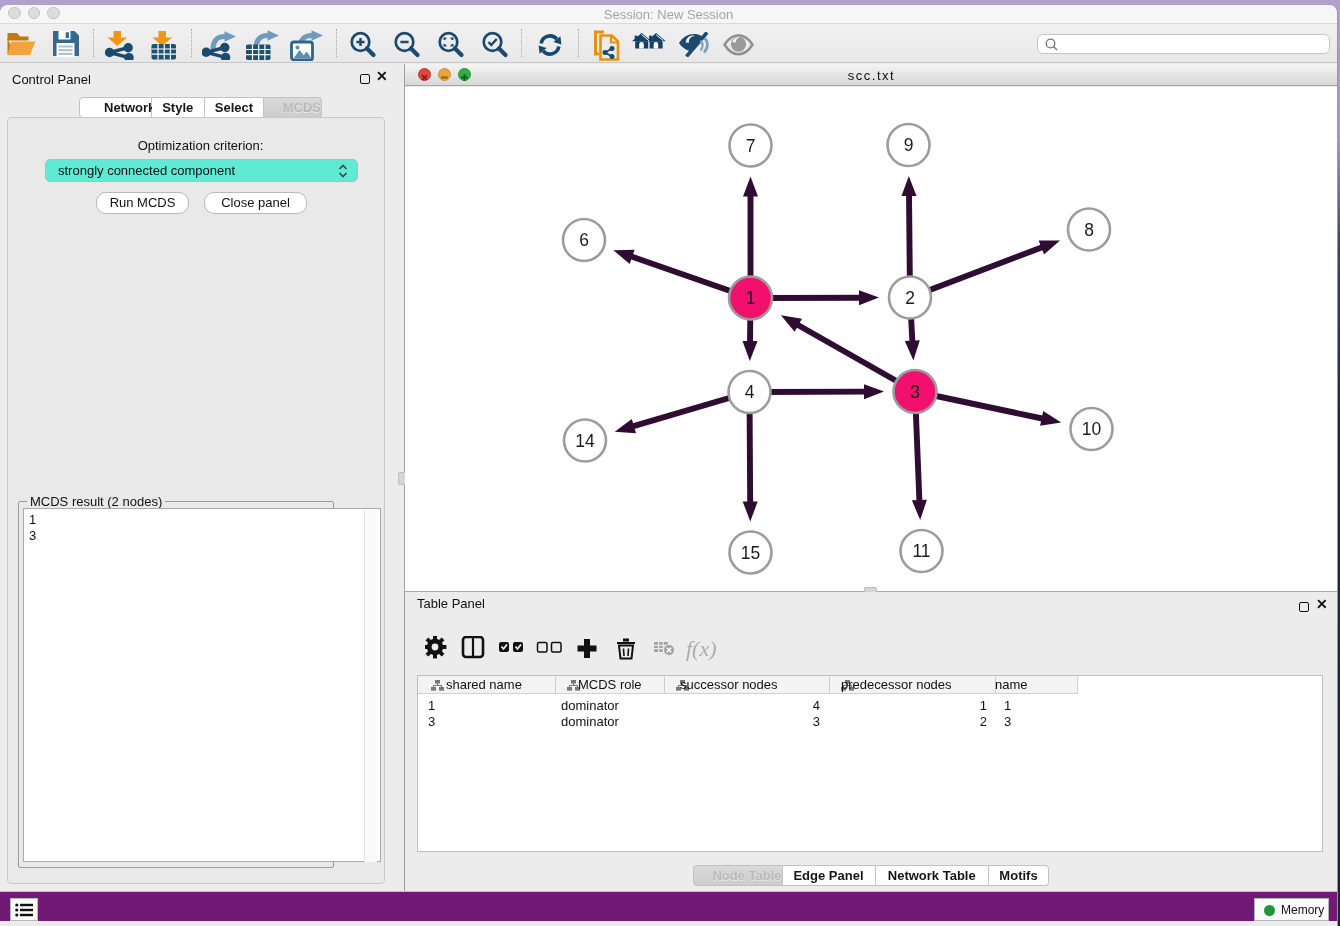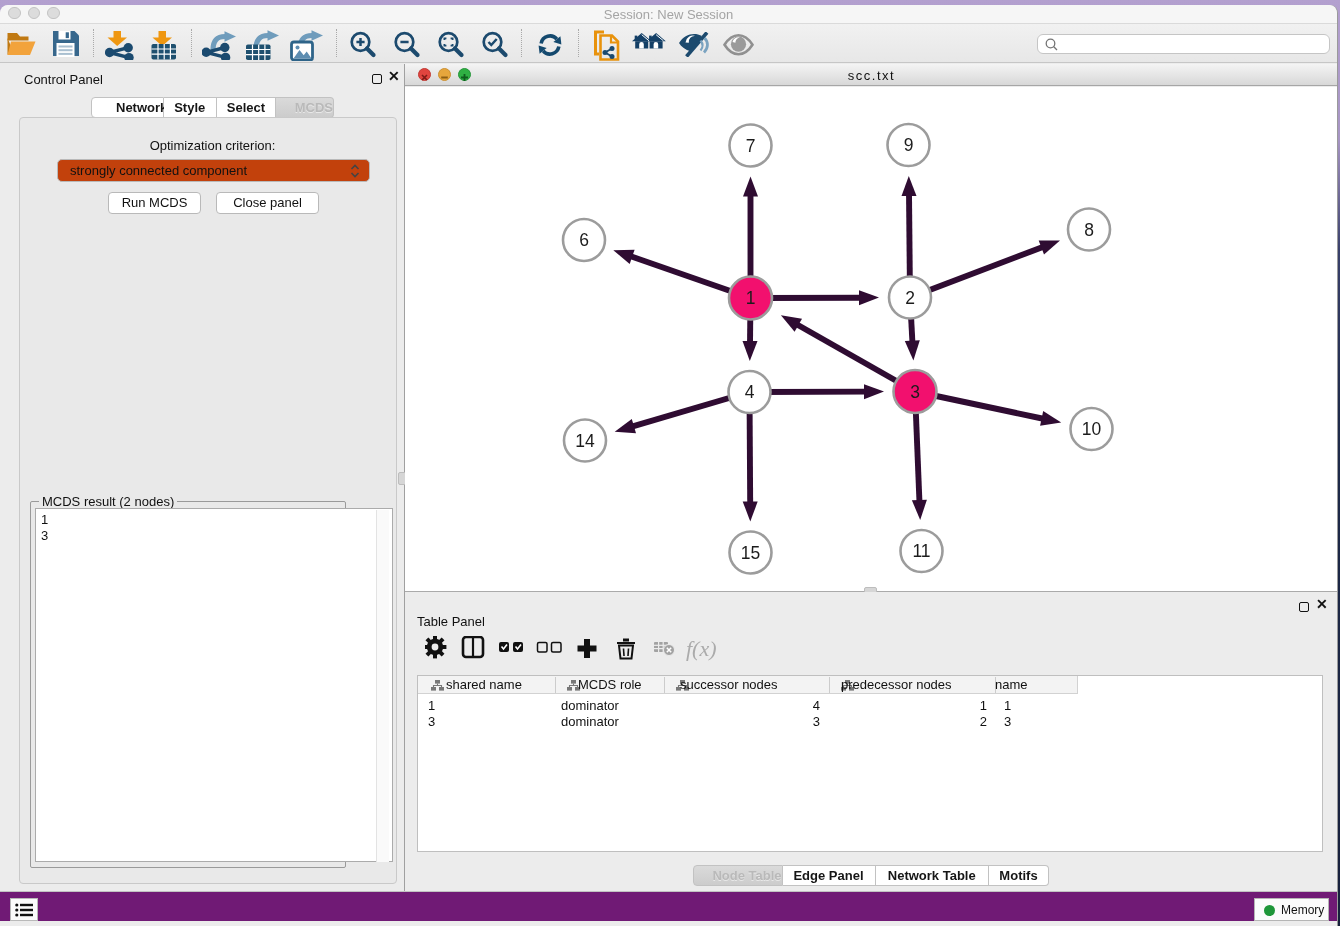--- a/index.html
+++ b/index.html
@@ -10,49 +10,49 @@
 
 #titlebar { position:absolute; left:0; top:0; width:100%; height:19px; background:#f6f6f6; border-bottom:1px solid #dadada; border-radius:8px 8px 0 0; }
 .tl { position:absolute; top:1.5px; width:12.5px; height:12.5px; border-radius:50%; background:#dcdcdc; border:1px solid #c3c3c3; }
 #titletext { position:absolute; top:2px; width:100%; text-align:center; font-size:13px; color:#a4a4a4; }
 
 #toolbar { position:absolute; left:0; top:19px; width:100%; height:39px; background:linear-gradient(180deg,#f1f1f1,#e7e7e7); border-bottom:1px solid #c6c6c6; }
 .tsep { position:absolute; top:5px; height:28px; width:0; border-left:1px dotted #a9a9a9; }
 .ticon { position:absolute; top:6px; }
 #searchbox { position:absolute; left:1037px; top:10px; width:293px; height:20px; background:#fff; border:1px solid #c5c5c5; border-radius:6px; }
 
-#cpanel { position:absolute; left:12px; top:59px; width:404px; height:827px; background:#ececec; }
+#cpanel { position:absolute; left:0; top:59px; width:404px; height:827px; background:#ececec; }
 #cp-title { position:absolute; left:12px; top:8px; font-size:13px; color:#111; }
 .float-ico { width:10px; height:10px; border:1.6px solid #111; border-radius:2px; display:inline-block; }
 .tabrow { position:absolute; display:flex; height:21px; }
 .tab { border:1px solid #c2c2c2; border-left:none; background:#fff; font-size:13px; color:#161616; text-align:center; line-height:19px; font-weight:bold; }
 .tab.first { border-left:1px solid #c2c2c2; border-radius:4px 0 0 4px; }
 .tab.last { border-radius:0 4px 4px 0; }
 .tab.sel { background:linear-gradient(180deg,#dadada,#cccccc); color:#b9b9b9; text-shadow:0 1px 0 #e8e8e8;text-align:right; }
 #cp-pane { position:absolute; left:7px; top:53px; width:378px; height:767px; background:#e9e9e9; border:1px solid #c9c9c9; border-radius:4px; }
 #optlabel { position:absolute; top:20px; width:100%; text-align:center; font-size:13px; color:#111; text-indent:9px; }
-#dropdown { position:absolute; left:37px; top:41px; width:313px; height:23px; background:#c2410c; border:1px solid #b9b9b9; border-radius:5px; font-size:13px; color:#111; line-height:21px; padding-left:12px; }
-.btn { position:absolute; top:74px; height:22px; background:#fff; border:1px solid #b9b9b9; border-radius:4px; font-size:13px; color:#111; text-align:center; line-height:20px; }
+#dropdown { position:absolute; left:37px; top:41px; width:313px; height:23px; background:#5eead4; border:1px solid #b9b9b9; border-radius:5px; font-size:13px; color:#111; line-height:21px; padding-left:12px; }
+.btn { position:absolute; top:74px; height:22px; background:#fff; border:1px solid #b9b9b9; border-radius:10px; font-size:13px; color:#111; text-align:center; line-height:20px; }
 #fieldset { position:absolute; left:10px; top:383px; width:316px; height:367px; border:1px solid #9a9a9a; border-radius:2px; }
 #legend { position:absolute; left:8px; top:-8px; background:#e9e9e9; padding:0 3px; font-size:13px; color:#111; }
 #listbox { position:absolute; left:4px; top:6px; width:358px; height:354px; background:#fff; border:1px solid #ababab; font-size:13px; color:#111; }
 #scrolltrack { position:absolute; right:3px; top:1px; width:13px; height:352px; background:#fafafa; border-left:1px solid #e3e3e3; }
 
 #vdiv { position:absolute; left:404px; top:59px; width:1px; height:827px; background:#a0a0a0; }
 #vhandle { position:absolute; left:398px; top:467px; width:10px; height:13px; background:#d6d6d6; border:1px solid #bdbdbd; border-radius:2px; }
 
 #nettitle { position:absolute; left:405px; top:59px; width:933px; height:22px; background:linear-gradient(180deg,#f4f4f4,#d8d8d8); border-bottom:1px solid #a6a6a6; }
 #nettext { position:absolute; top:4px; width:100%; text-align:center; font-size:13px; color:#111; letter-spacing:1.5px; }
 .nl { position:absolute; top:4px; width:13px; height:13px; border-radius:50%; }
 #canvas { position:absolute; left:405px; top:82px; width:933px; height:504px; background:#fff; }
 #hdiv { position:absolute; left:405px; top:586px; width:933px; height:1px; background:#aaa; }
 #hhandle { position:absolute; left:864px; top:582px; width:13px; height:9px; background:#d6d6d6; border:1px solid #bdbdbd; border-radius:2px; }
 
 #tpanel { position:absolute; left:405px; top:587px; width:933px; height:299px; background:#ececec; }
-#tp-title { position:absolute; left:12px; top:22px; font-size:13px; color:#111; }
+#tp-title { position:absolute; left:12px; top:4px; font-size:13px; color:#111; }
 #ttable { position:absolute; left:12px; top:83px; width:906px; height:177px; background:#fff; border:1px solid #bfbfbf; }
 #thead { position:absolute; left:0; top:0; width:660px; height:18px; background:#f3f3f3; border-bottom:1px solid #d2d2d2; border-right:1px solid #d2d2d2; }
 .th { position:absolute; top:0; height:18px; font-size:13px; color:#111; text-align:left; line-height:18px; }
 .thsep { position:absolute; top:1px; height:16px; width:1px; background:#cccccc; }
 .td { position:absolute; font-size:13px; color:#111; height:16px; line-height:16px; }
 
 #btabs { position:absolute; left:288px; top:273px; display:flex; height:21px; }
 
 #statusbar { position:absolute; left:0; top:886px; width:1338px; height:30px; background:#701a75; border-top:1px solid #c2c2c2; }
 #listbtn { position:absolute; left:10px; top:6px; width:28px; height:23px; background:#fbfbfb; border:1px solid #b9b9b9; }

